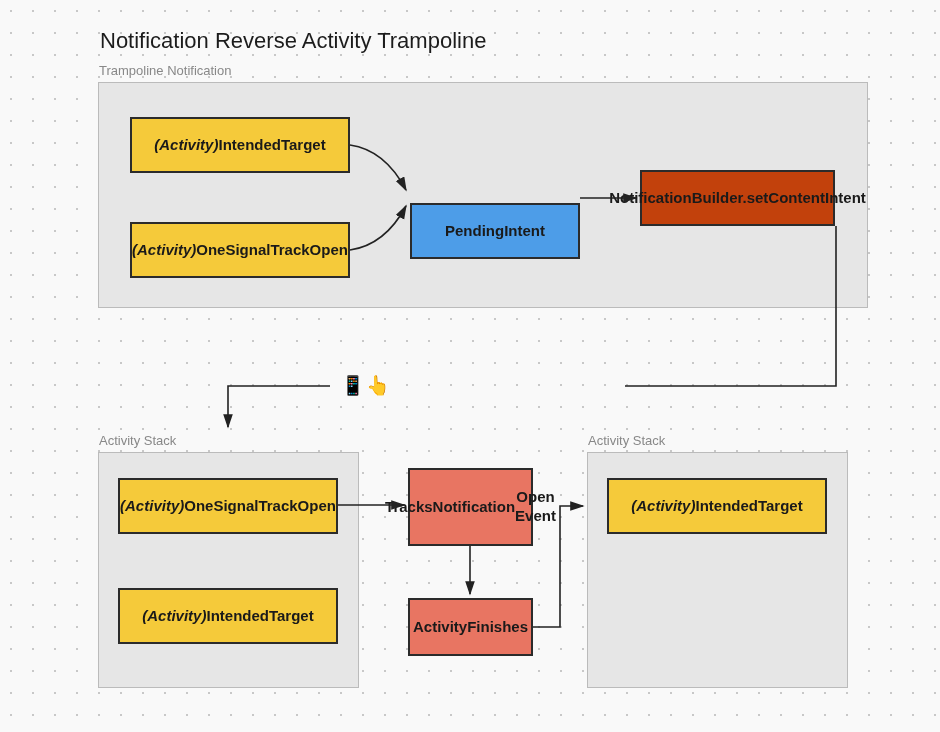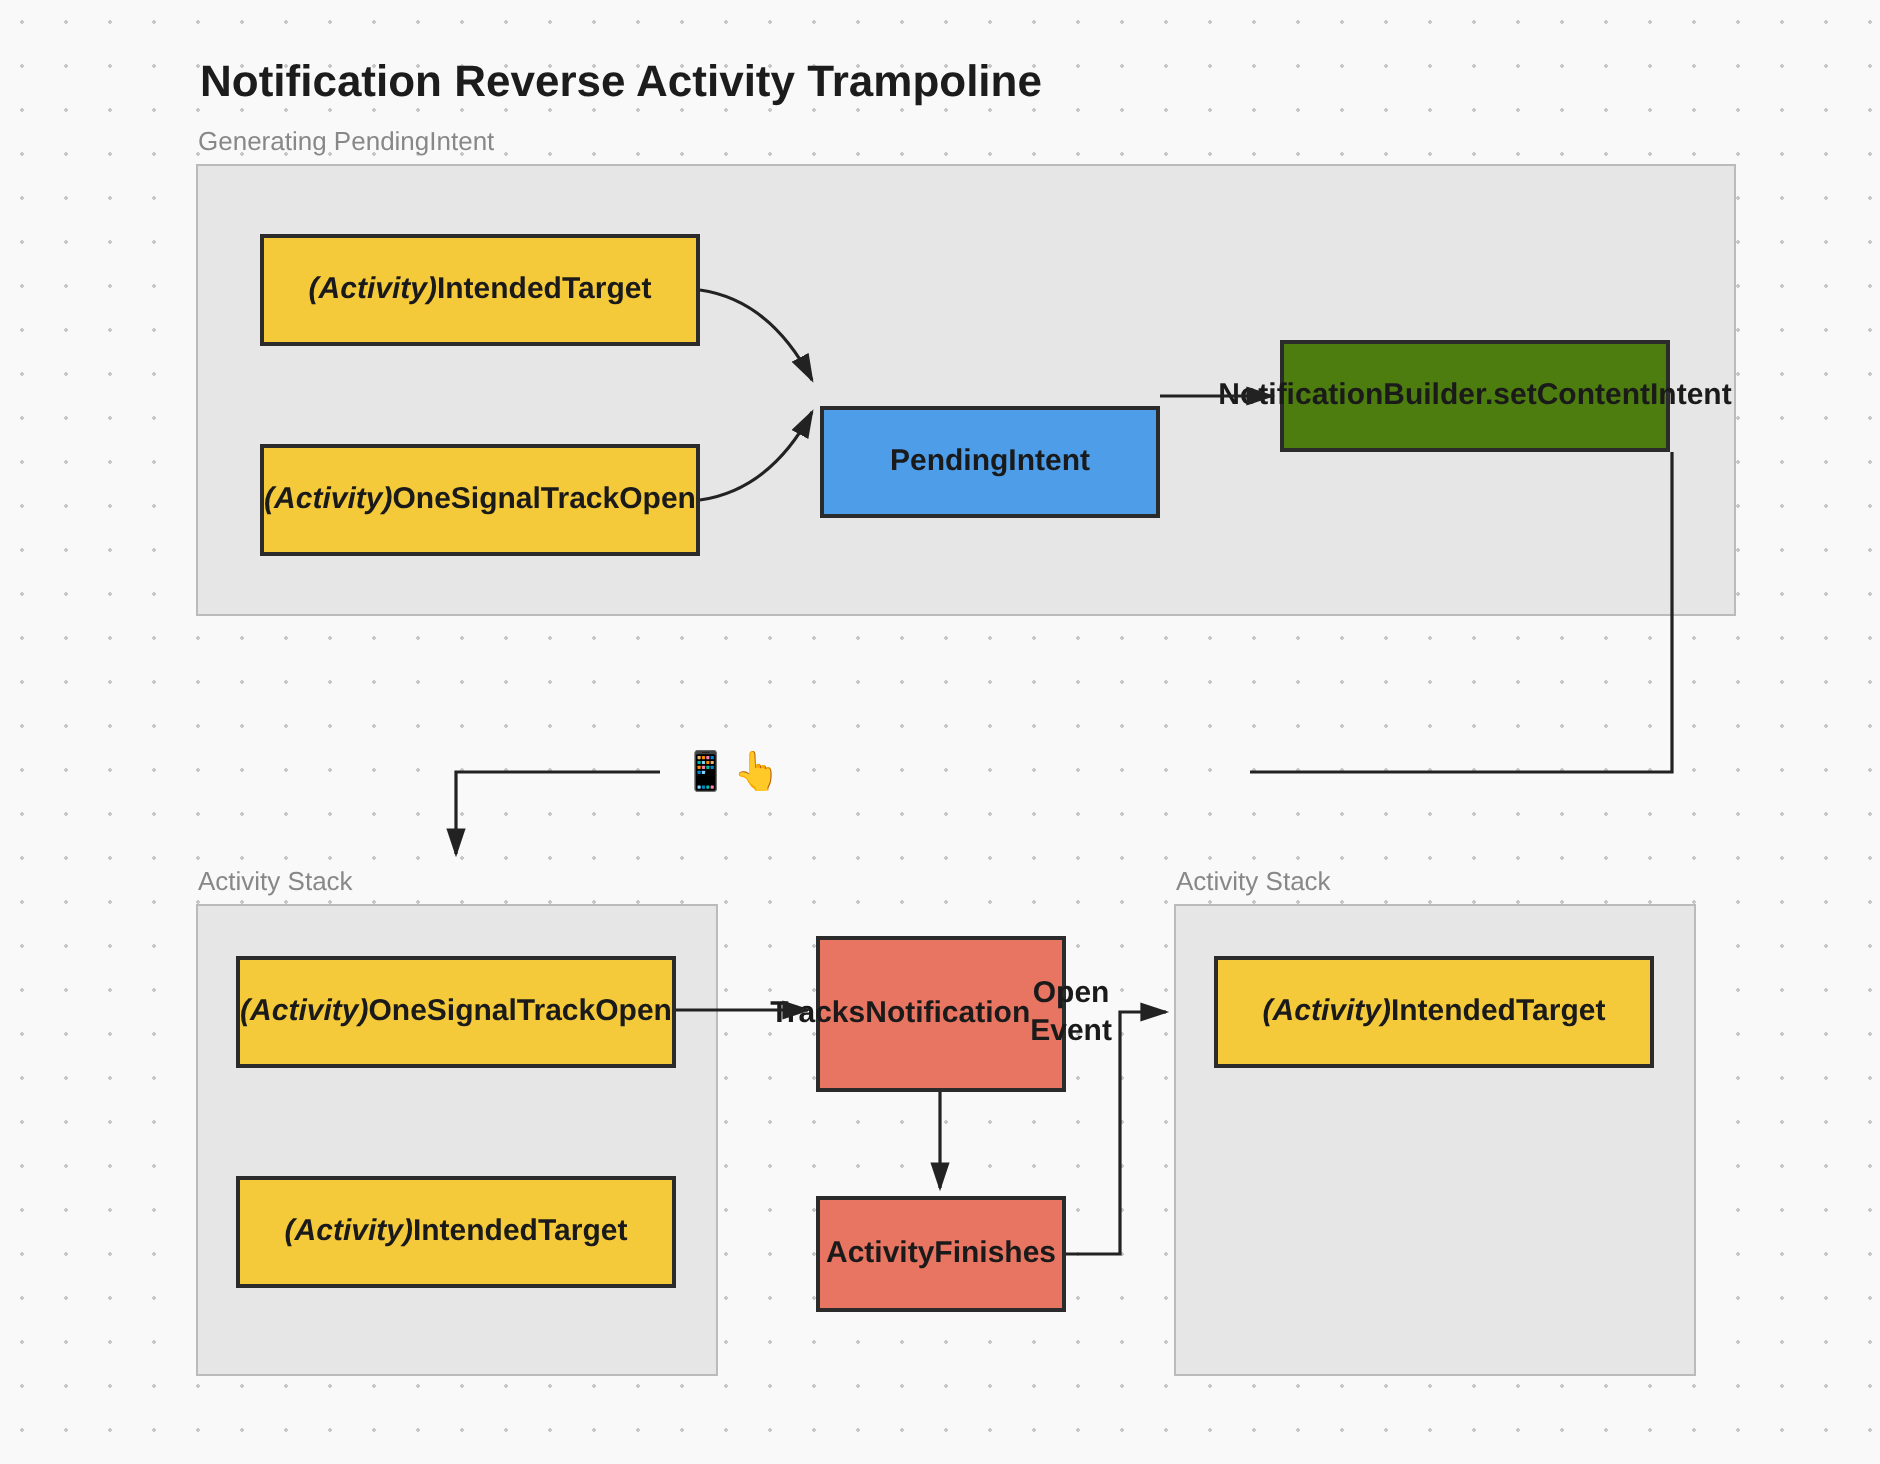--- a/index.html
+++ b/index.html
@@ -11,21 +11,21 @@
   width: 940px;
   height: 732px;
   position: relative;
   overflow: hidden;
 }
 .title {
   position: absolute;
   left: 100px;
   top: 28px;
   font-size: 22px;
-  font-weight: 700;
+  font-weight: 400;
   color: #1c1c1c;
 }
 .frame {
   position: absolute;
   background: #e6e6e6;
   border: 1px solid #bbb;
 }
 .frame-label {
   position: absolute;
   top: -20px;
@@ -46,21 +46,21 @@
   line-height: 1.25;
   color: #1a1a1a;
   padding: 4px 6px;
 }
 .node .subtitle {
   font-style: italic;
   font-weight: 700;
 }
 .yellow { background: #f5ca3a; }
 .blue { background: #4d9de8; margin-top: 33px; }
-.green { background: #4d7c0f; }
+.green { background: #c2410c; }
 .salmon { background: #e87562; justify-content: center; }
 .tap-label {
   position: absolute;
   background: #f9f9f9;
   padding: 0 8px;
   font-size: 19px;
   color: #222;
   display: flex;
   align-items: center;
   gap: 2px;
@@ -72,21 +72,21 @@
   height: 732px;
   pointer-events: none;
 }
 </style>
 </head>
 <body>
 
 <div class="title">Notification Reverse Activity Trampoline</div>
 
 <div class="frame" style="left:98px; top:82px; width:770px; height:226px;">
-  <div class="frame-label">Generating PendingIntent</div>
+  <div class="frame-label">Trampoline Notification</div>
 </div>
 
 <div class="frame" style="left:98px; top:452px; width:261px; height:236px;">
   <div class="frame-label">Activity Stack</div>
 </div>
 
 <div class="frame" style="left:587px; top:452px; width:261px; height:236px;">
   <div class="frame-label">Activity Stack</div>
 </div>
 

